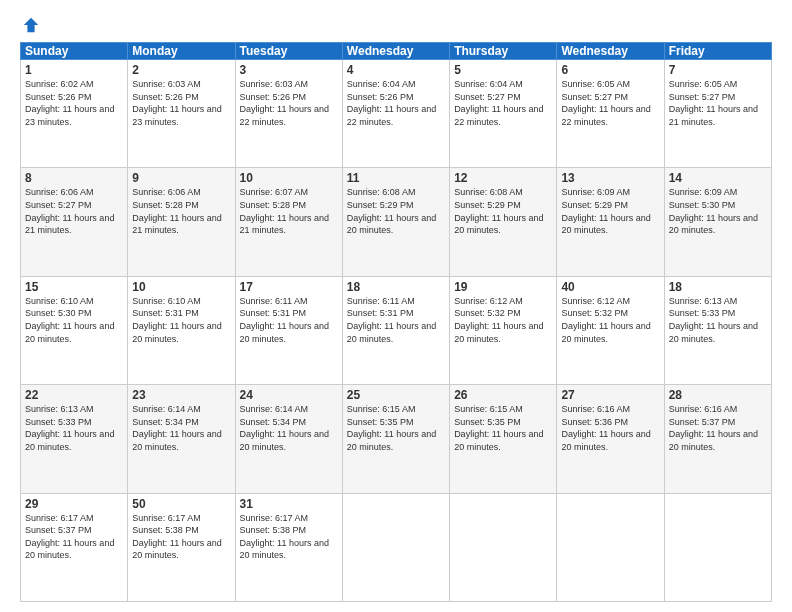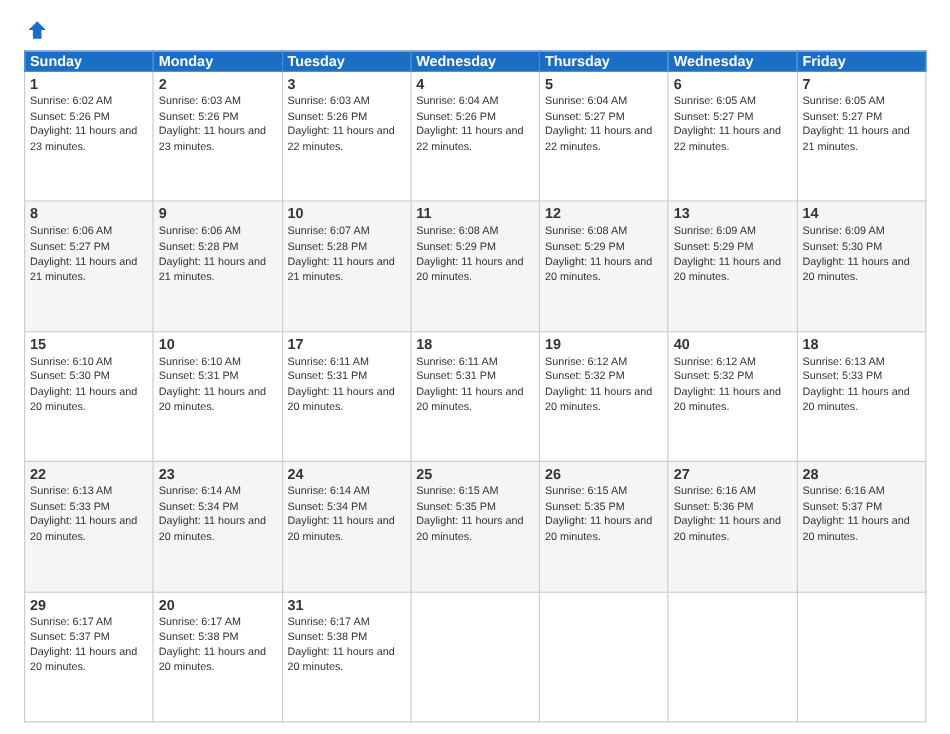--- a/index.html
+++ b/index.html
@@ -168,21 +168,21 @@
           <td><span class="day-num">22</span><span class="day-info">Sunrise: 6:13 AM<br>Sunset: 5:33 PM<br>Daylight: 11 hours and 20 minutes.</span></td>
           <td><span class="day-num">23</span><span class="day-info">Sunrise: 6:14 AM<br>Sunset: 5:34 PM<br>Daylight: 11 hours and 20 minutes.</span></td>
           <td><span class="day-num">24</span><span class="day-info">Sunrise: 6:14 AM<br>Sunset: 5:34 PM<br>Daylight: 11 hours and 20 minutes.</span></td>
           <td><span class="day-num">25</span><span class="day-info">Sunrise: 6:15 AM<br>Sunset: 5:35 PM<br>Daylight: 11 hours and 20 minutes.</span></td>
           <td><span class="day-num">26</span><span class="day-info">Sunrise: 6:15 AM<br>Sunset: 5:35 PM<br>Daylight: 11 hours and 20 minutes.</span></td>
           <td><span class="day-num">27</span><span class="day-info">Sunrise: 6:16 AM<br>Sunset: 5:36 PM<br>Daylight: 11 hours and 20 minutes.</span></td>
           <td><span class="day-num">28</span><span class="day-info">Sunrise: 6:16 AM<br>Sunset: 5:37 PM<br>Daylight: 11 hours and 20 minutes.</span></td>
         </tr>
         <tr>
           <td><span class="day-num">29</span><span class="day-info">Sunrise: 6:17 AM<br>Sunset: 5:37 PM<br>Daylight: 11 hours and 20 minutes.</span></td>
-          <td><span class="day-num">20</span><span class="day-info">Sunrise: 6:17 AM<br>Sunset: 5:38 PM<br>Daylight: 11 hours and 20 minutes.</span></td>
+          <td><span class="day-num">50</span><span class="day-info">Sunrise: 6:17 AM<br>Sunset: 5:38 PM<br>Daylight: 11 hours and 20 minutes.</span></td>
           <td><span class="day-num">31</span><span class="day-info">Sunrise: 6:17 AM<br>Sunset: 5:38 PM<br>Daylight: 11 hours and 20 minutes.</span></td>
           <td class="empty-cell"></td>
           <td class="empty-cell"></td>
           <td class="empty-cell"></td>
           <td class="empty-cell"></td>
         </tr>
       </tbody>
   </table>
 </div>
 

